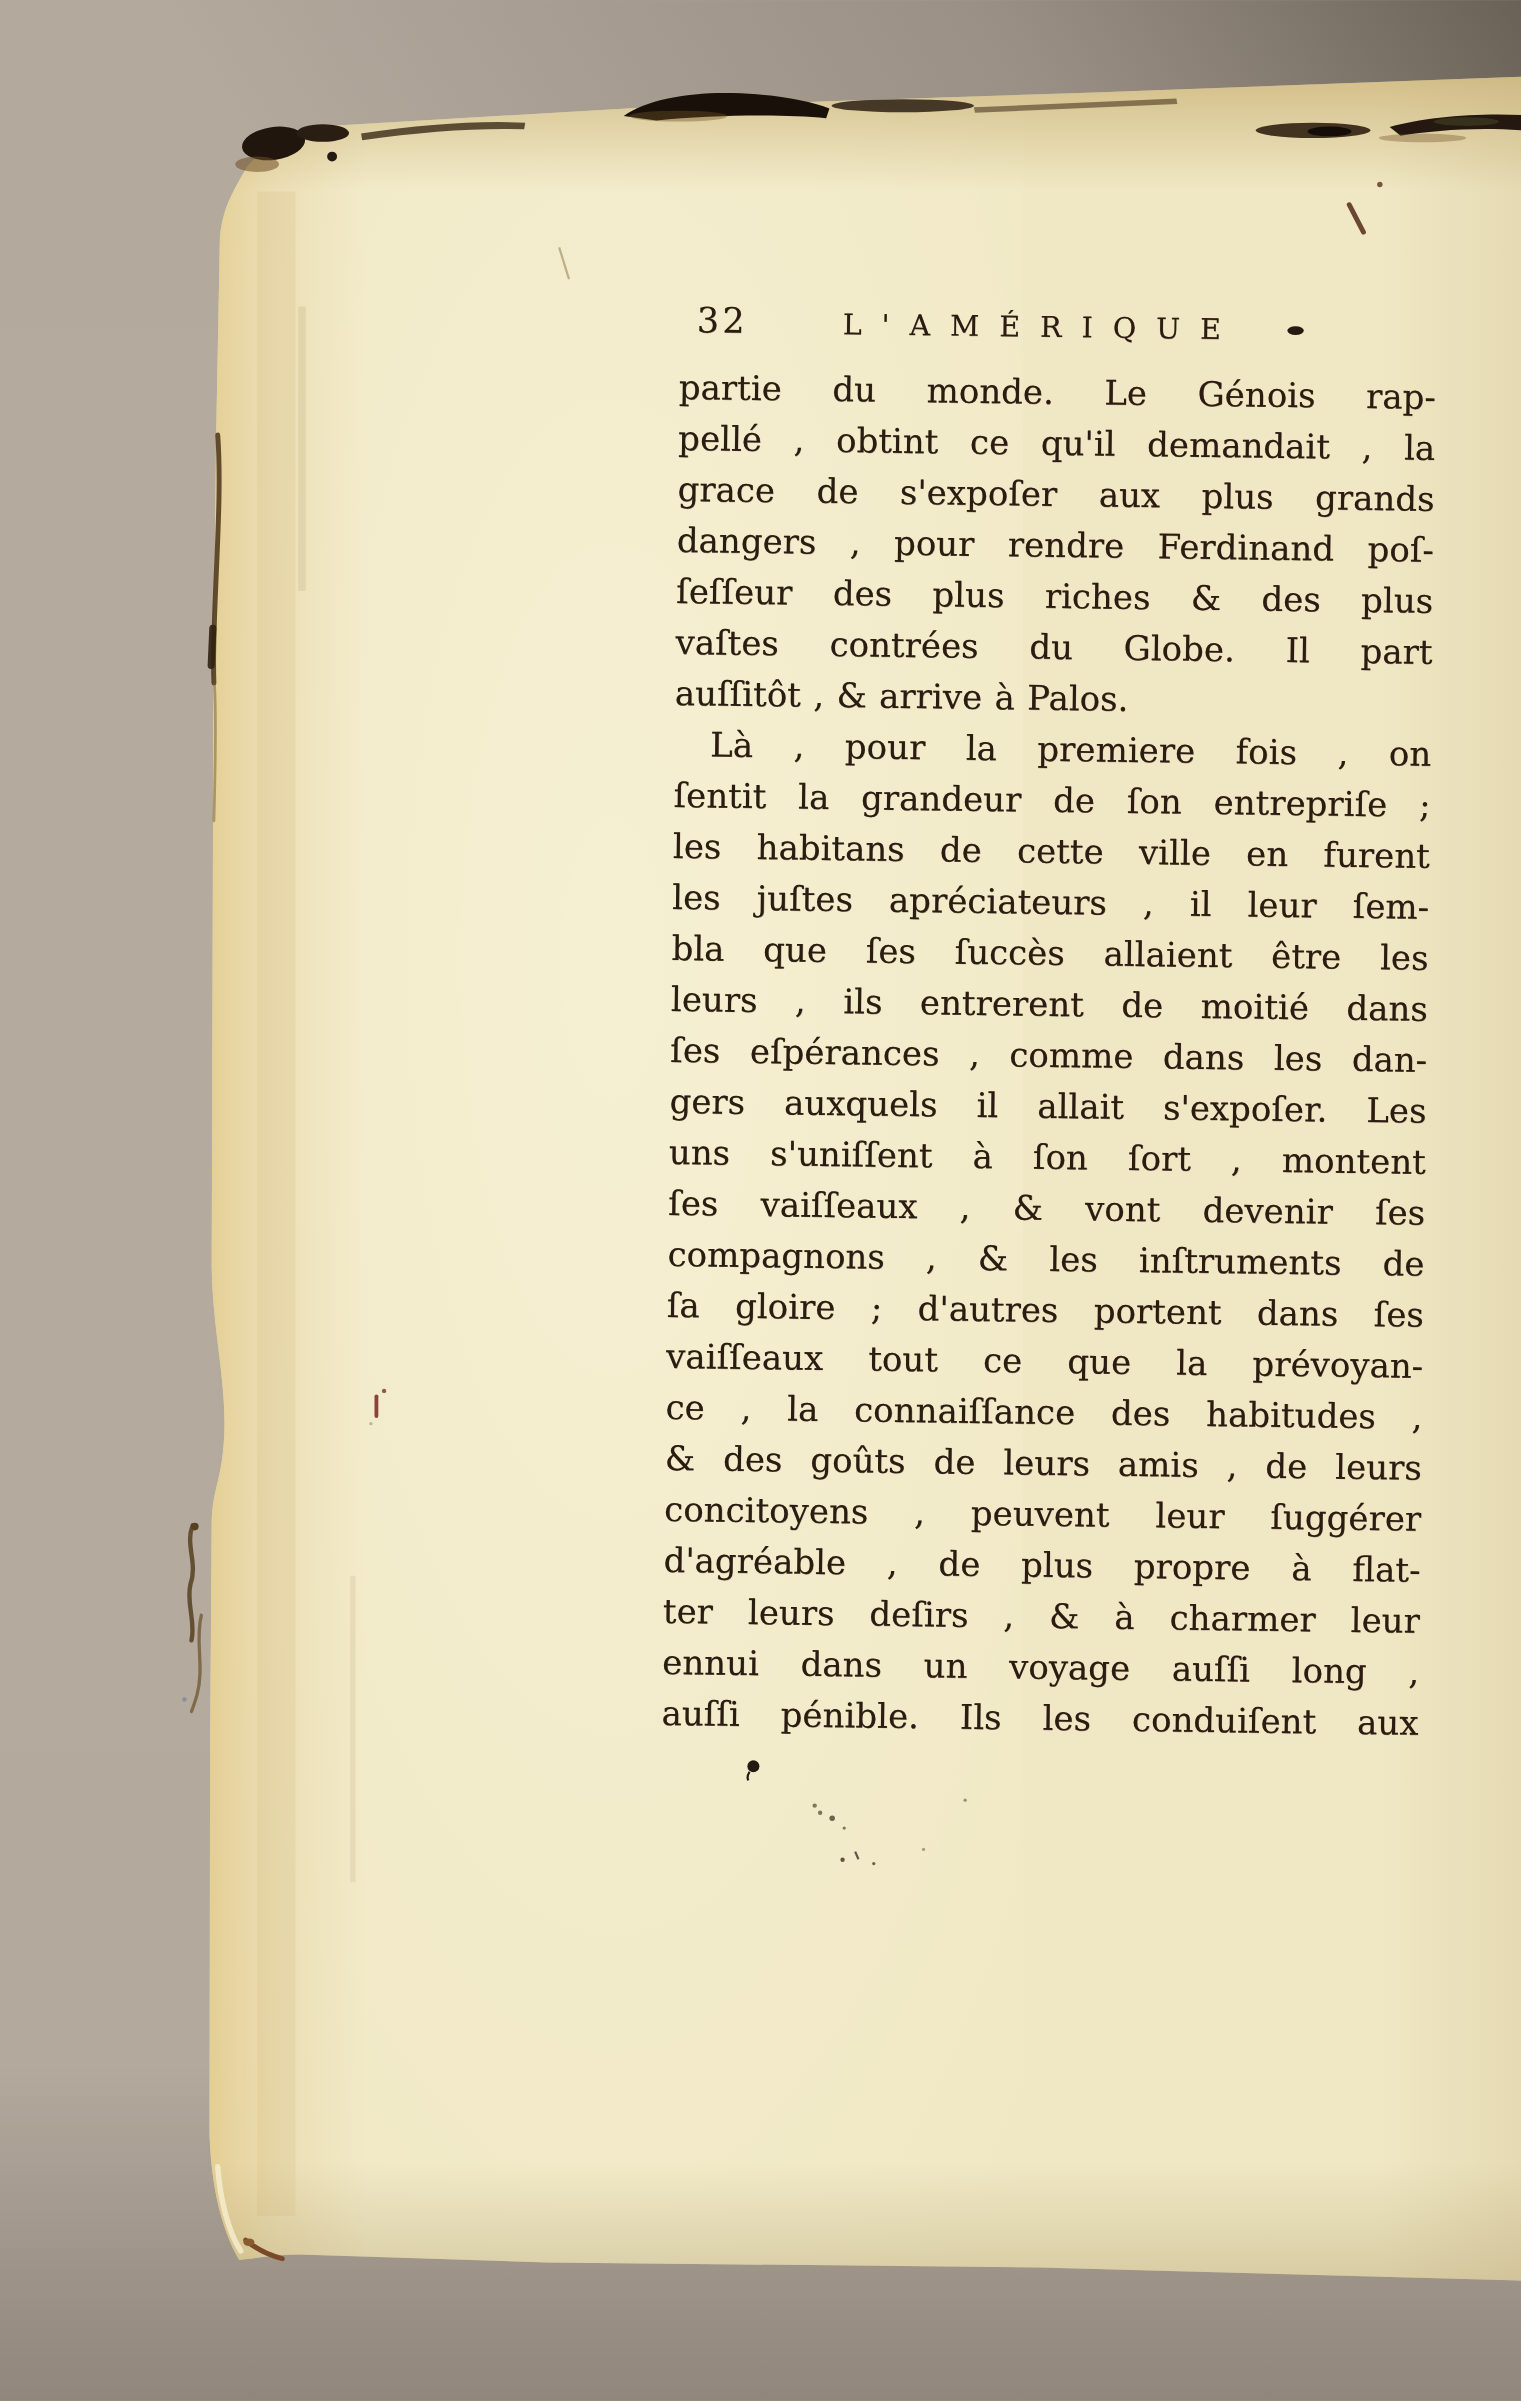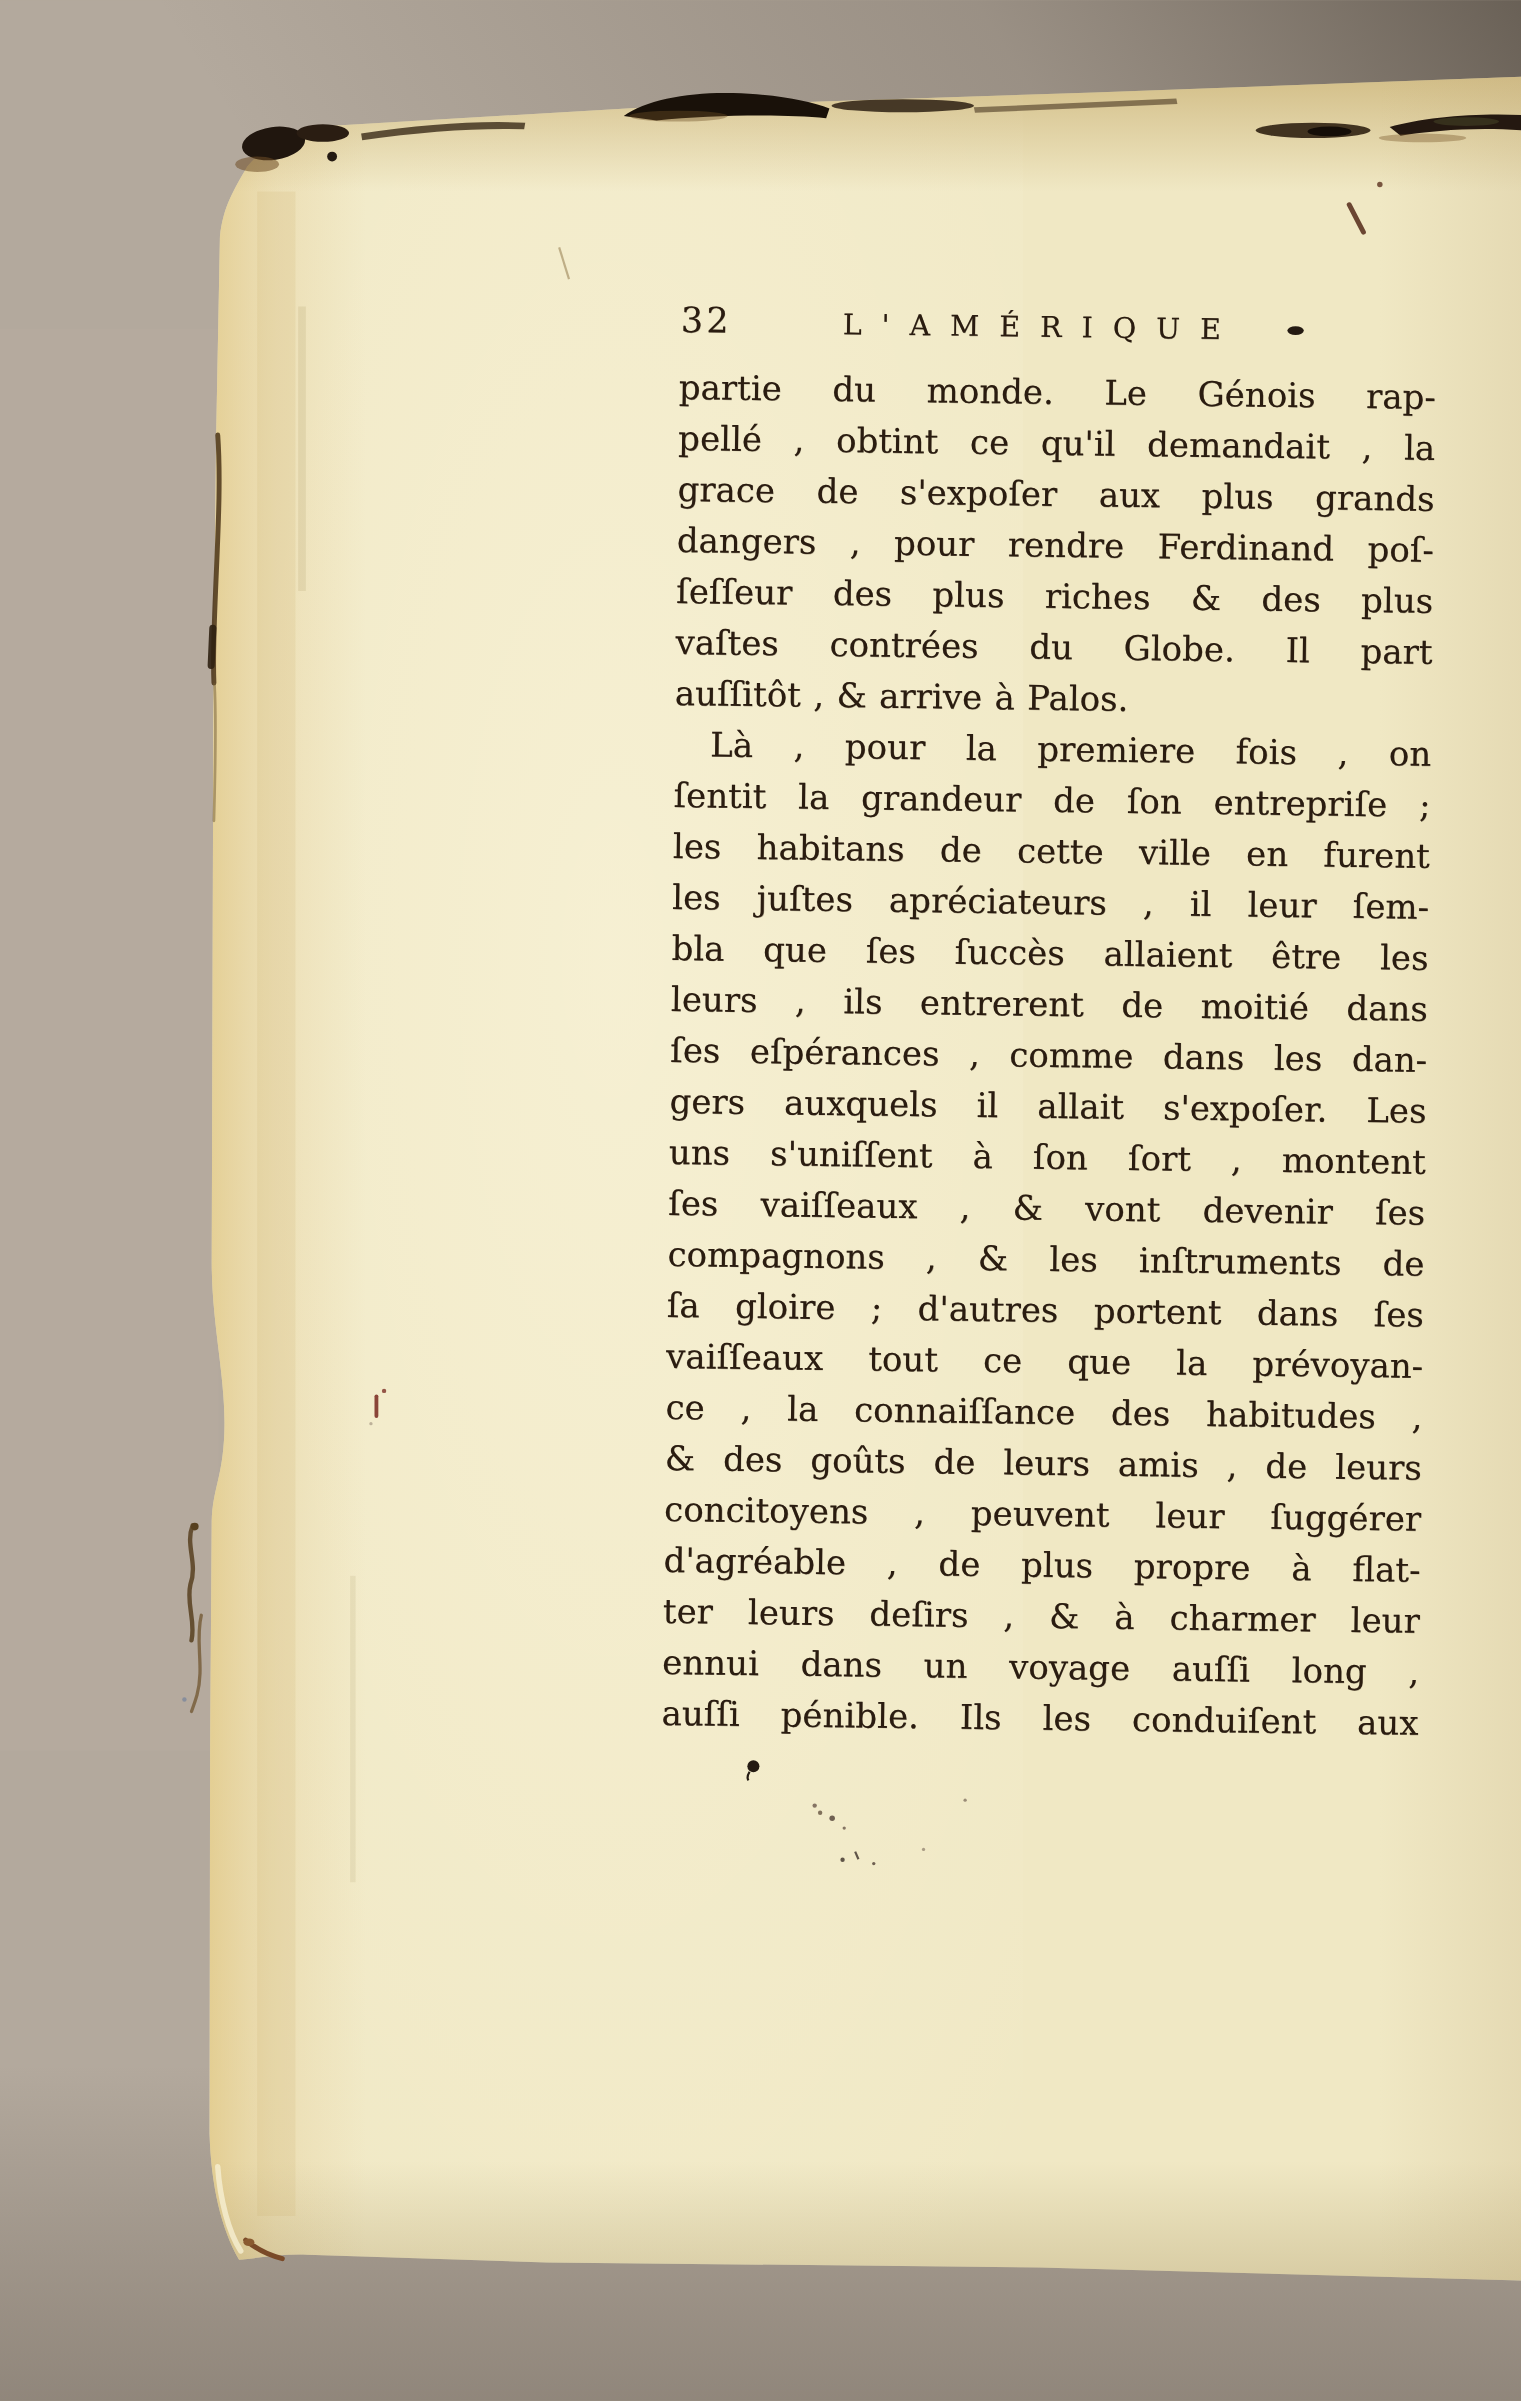--- a/index.html
+++ b/index.html
@@ -12,21 +12,21 @@
   }
   .scan-svg { position:absolute; left:0; top:0; width:1521px; height:2401px; }
   .page-text {
     position:absolute; left:0; top:0; width:1521px; height:2401px;
     transform:rotate(0.75deg);
     transform-origin:679px 383px;
     color:#2a1c10;
     text-shadow:0.3px 0.4px 0 rgba(42,28,16,0.38), -0.2px 0 0 rgba(42,28,16,0.22);
   }
   .page-header { position:absolute; left:680px; top:300px; width:756px; height:49px; }
-  .page-number { position:absolute; left:0; top:0; font-size:35px; letter-spacing:3.3px; }
+  .page-number { position:absolute; left:16px; top:0; font-size:35px; letter-spacing:3.3px; }
   .running-title { position:absolute; left:162px; top:5.5px; font-size:28.5px; letter-spacing:20px; white-space:nowrap; }
   .body-text {
     position:absolute; left:679px; top:362px; width:757px;
     font-size:34px; line-height:51px;
     word-spacing:1.6px;
   }
   .text-line { text-align:justify; text-align-last:justify; height:51px; overflow:visible; }
   .text-line.no-just { text-align:left; text-align-last:left; }
   .text-line.indent { text-indent:36px; }
 </style>

